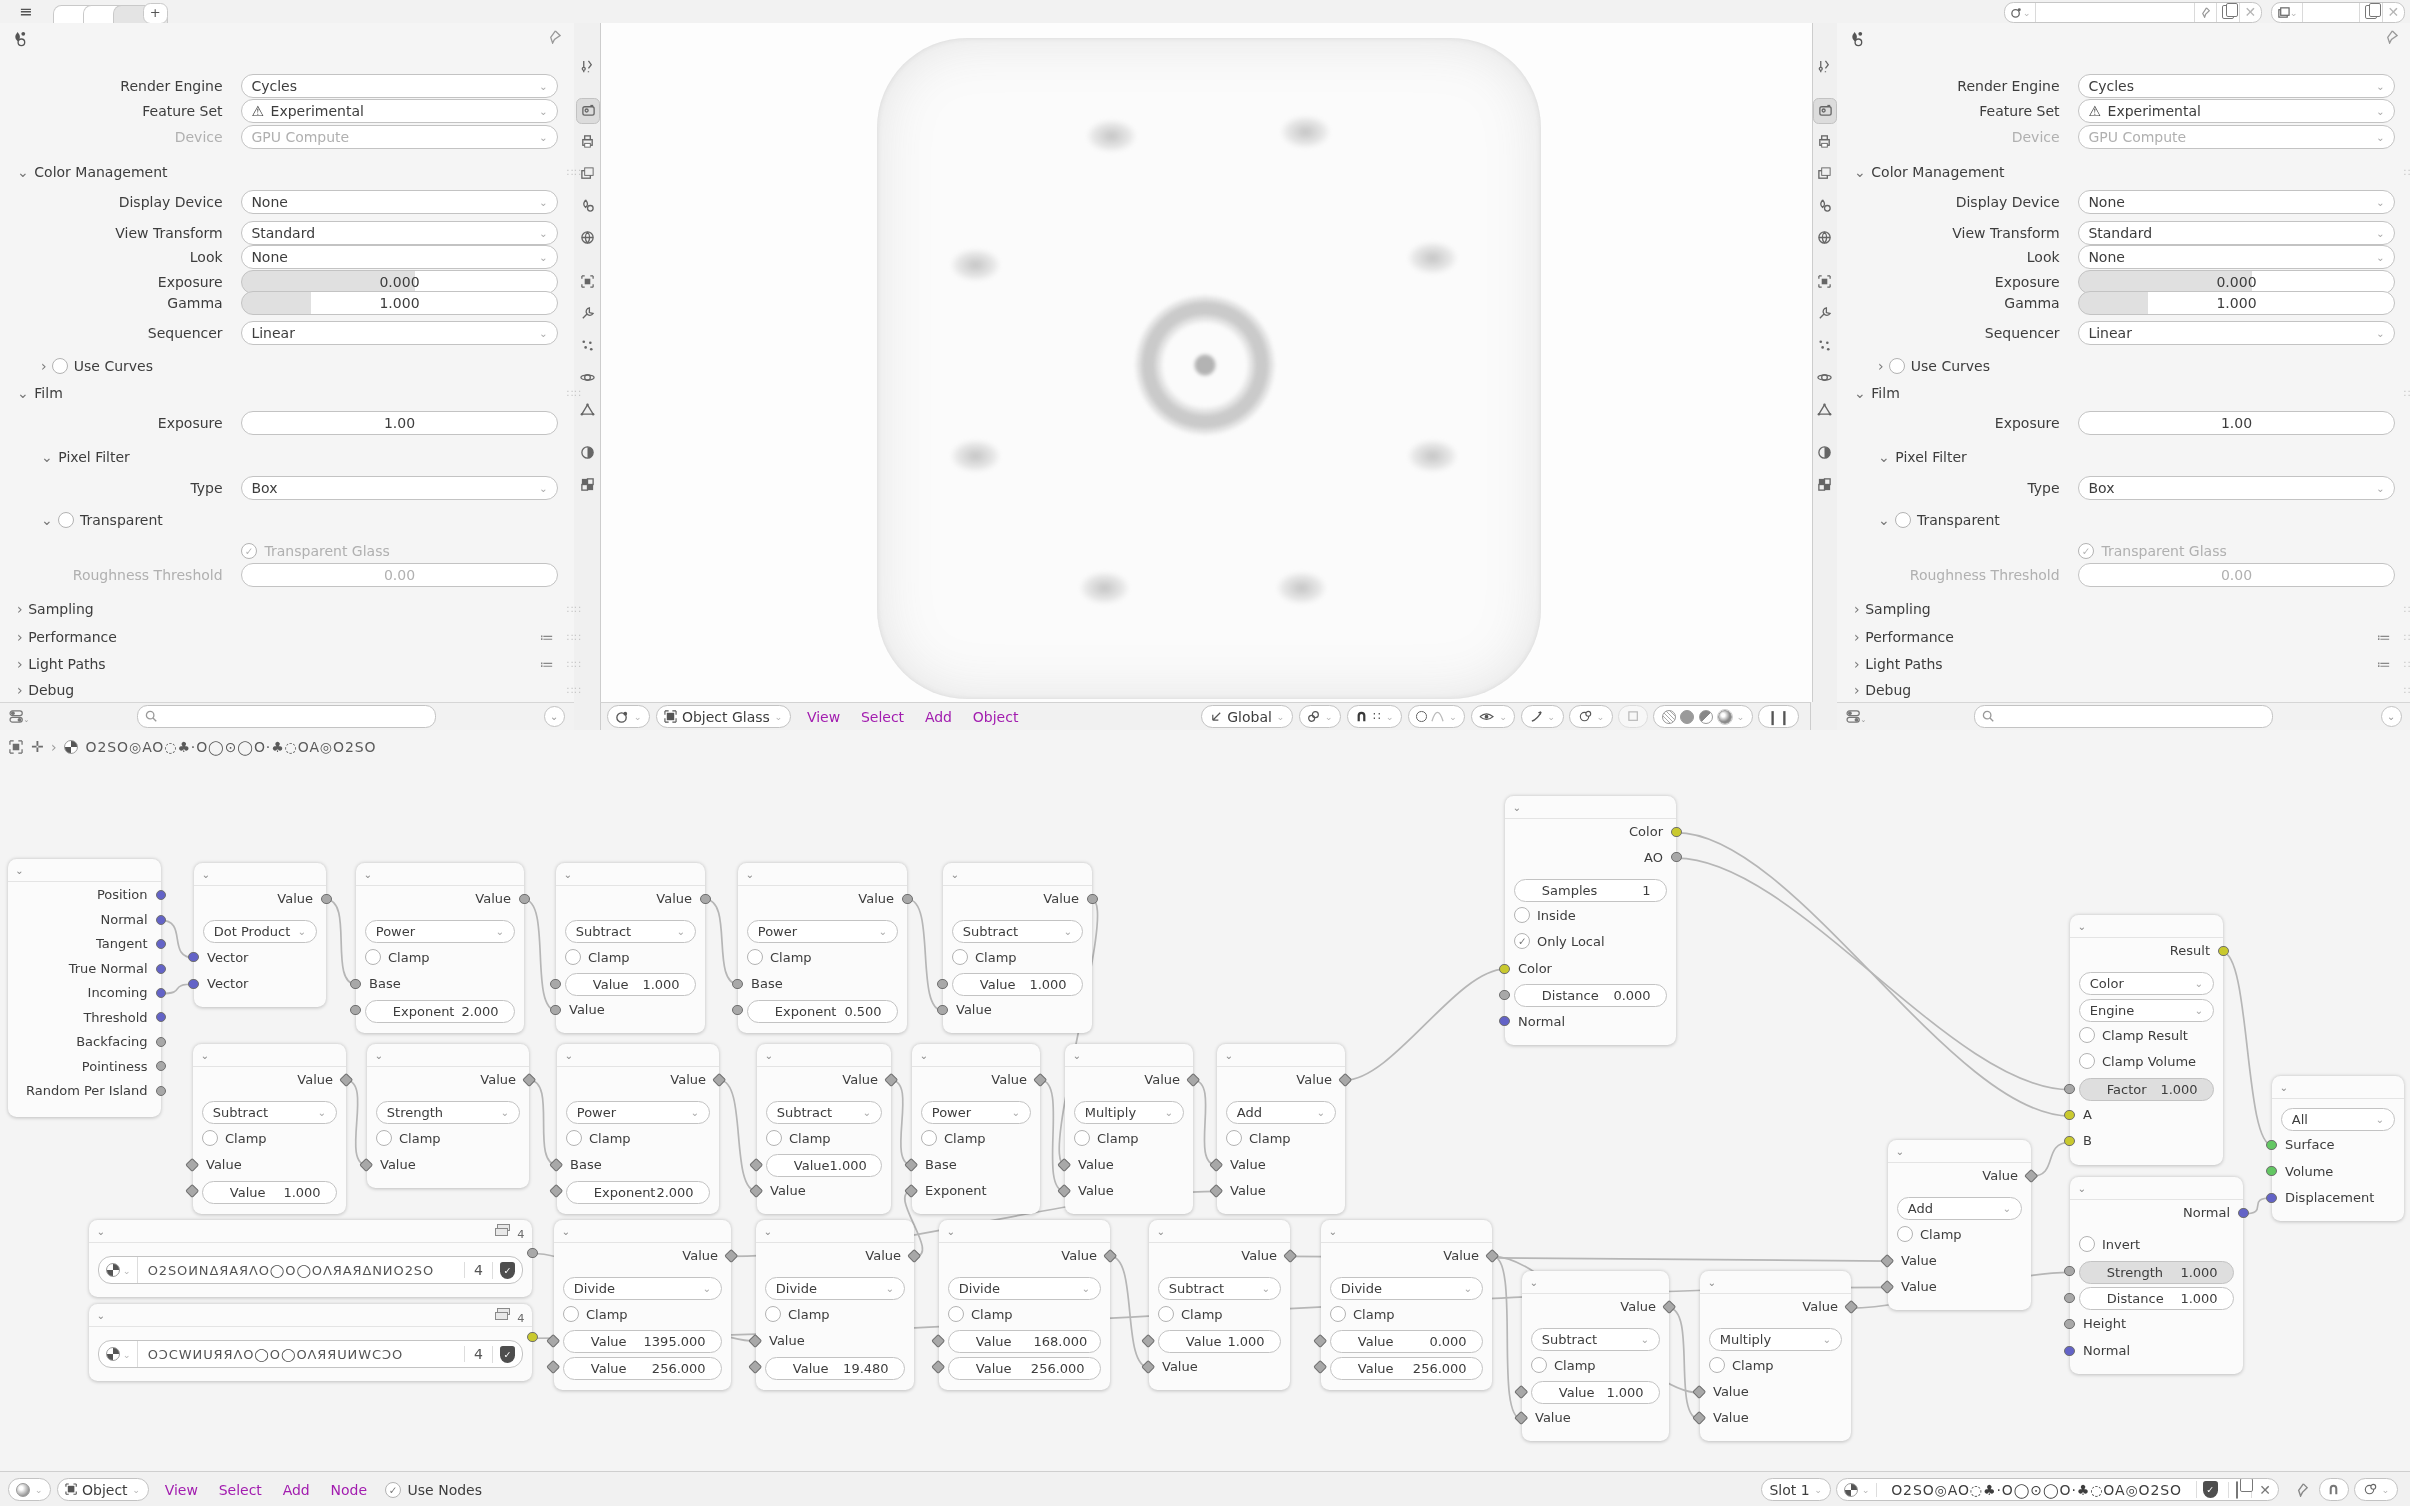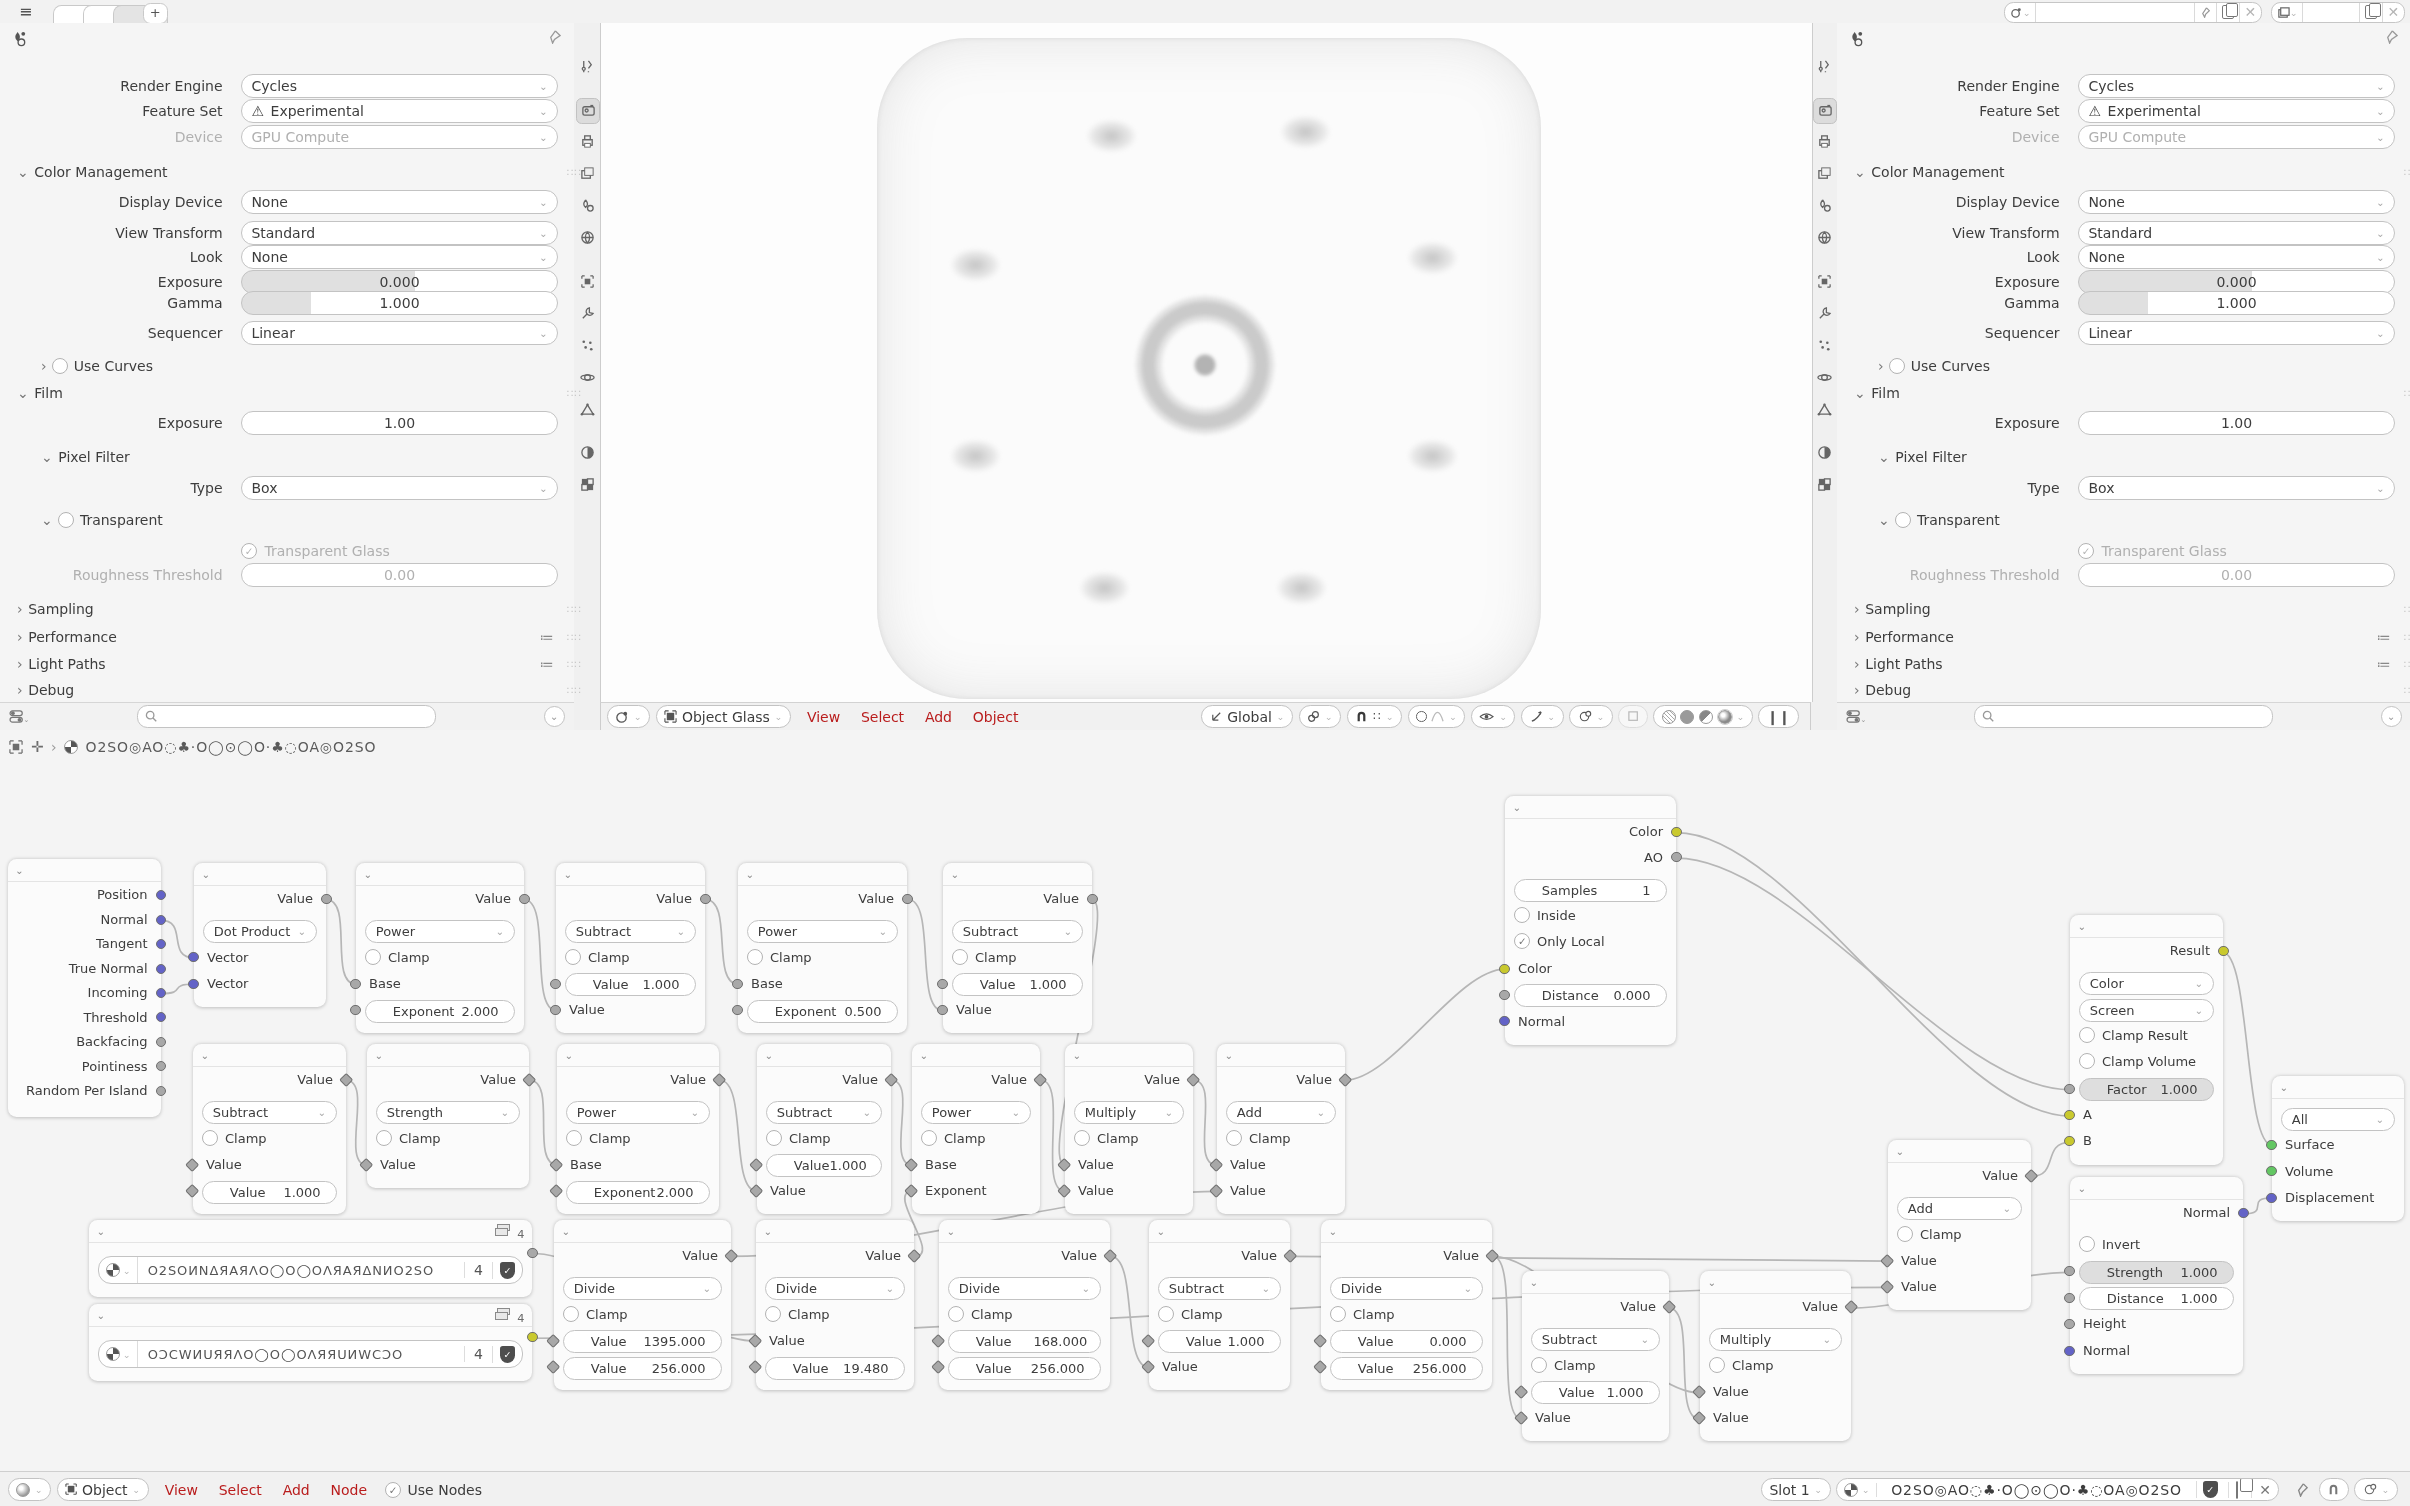--- a/index.html
+++ b/index.html
@@ -20,21 +20,21 @@
   .db-widget .seg:first-child{border-left:none}
   .dim{color:#b5b5b5}
   
   .pill{height:23.5px;border:0.9px solid #c3c3c3;border-radius:12.2px;background:#fff;display:flex;
         align-items:center;padding:0 9.4px;box-sizing:border-box;position:relative;overflow:hidden}
   .pill .dd{margin-left:auto;color:#a9a9a9;font-size:10.4px}
   .pill .pv{margin-left:auto}
   .pill.grayed{background:#dedede}
   .chk{width:16px;height:16px;border:0.9px solid #b3b3b3;border-radius:50%;background:#fff;display:inline-flex;
        align-items:center;justify-content:center;font-size:10.4px;color:#777;box-sizing:border-box;flex:0 0 auto}
-  .menu-item{padding:0 10.4px;color:#b91c1c}
+  .menu-item{padding:0 10.4px;color:#a21caf}
   .iconbtn{display:inline-flex;align-items:center;justify-content:center}
   svg.mi{display:block}
   
   .props{top:22.6px;height:707px;background:#f5f5f5}
   .props .content{position:absolute;top:0;bottom:0}
   .prow{position:absolute;display:flex;align-items:center;width:100%}
   .plabel{width:232px;text-align:right;padding-right:9.4px;box-sizing:border-box;flex:0 0 auto}
   .pfield{position:absolute;left:241px}
   .sect{display:flex;align-items:center;gap:5.6px}
   .grip{margin-left:auto;color:#c6c6c6;font-size:10.4px;letter-spacing:0.9px;padding-right:9.4px}
@@ -1374,21 +1374,21 @@
         <div class="nout" style="top: 28px;">Result</div>
         <span class="sock round" style="right: -5.6px; top: 31px; background: rgb(201, 201, 46);"></span>
         <div class="nrow" style="top: 57px;">
           <div class="pill">
             <span>Color</span>
             <span class="dd">⌄</span>
           </div>
         </div>
         <div class="nrow" style="top: 84px;">
           <div class="pill">
-            <span>Screen</span>
+            <span>Engine</span>
             <span class="dd">⌄</span>
           </div>
         </div>
         <div class="nrow" style="top: 112px;">
           <div class="chkrow">
             <span class="chk"></span>
             <span>Clamp Result</span>
           </div>
         </div>
         <div class="nrow" style="top: 138px;">

